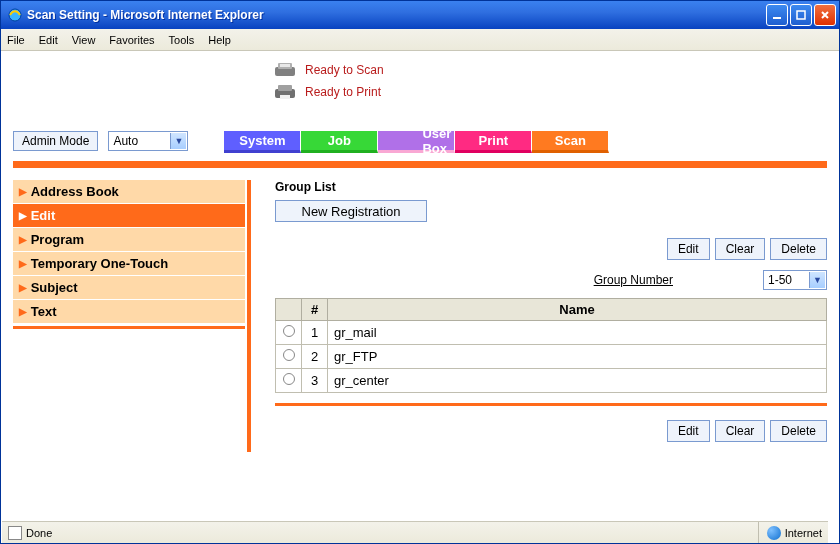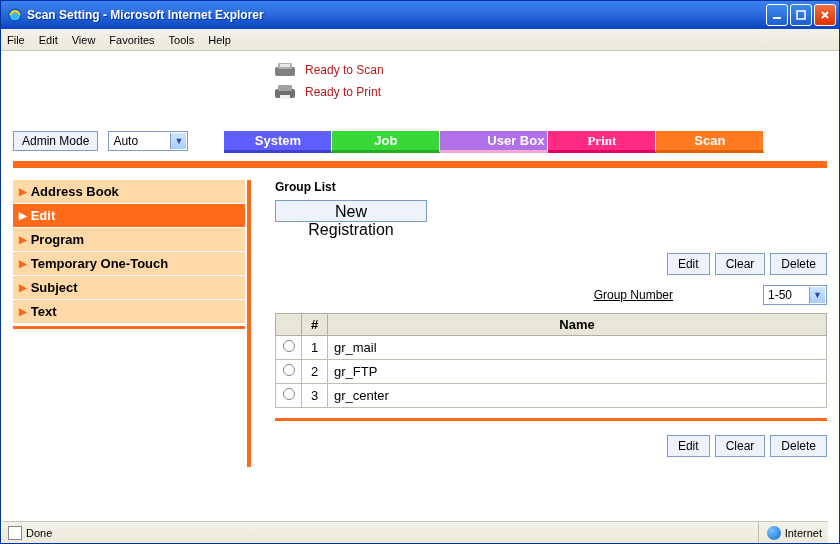--- a/index.html
+++ b/index.html
@@ -67,48 +67,48 @@
     height:20px;
     width:80px;
     display:flex;align-items:center;
     padding-left:4px;
     position:relative;
     background:#fff;
   }
   .combo .arrow{position:absolute;right:1px;top:1px;bottom:1px;width:16px;background:linear-gradient(to bottom,#cfe5ff,#a7ceff);border-left:1px solid #7a9ad0;display:flex;align-items:center;justify-content:center;color:#2a4aa0;font-size:9px;}
   .tab-strip { margin-left:36px; display:flex; }
   .tab {
-    width:108px; height:22px; display:flex;align-items:center;justify-content:center;
+    width:77px; height:22px; display:flex;align-items:center;justify-content:center;
     color:#fff; font-weight:bold; font-size:13px; border-right:1px solid #fff;
   }
   .tab.system{background:#5f5fff;border-bottom:3px solid #4040d0;}
   .tab.job{background:#37d837;border-bottom:3px solid #20b020;}
   .tab.userbox{background:#b070e8;border-bottom:3px solid #f9a8d4;padding-left:44px;}
-  .tab.print{background:#ff2a82;border-bottom:3px solid #e00060;font-family:Liberation Serif, serif;}
+  .tab.print{background:#ff2a82;border-bottom:3px solid #e00060;}
   .tab.scan{background:#ff7a20;border-bottom:3px solid #e06000;}
   .orange-sep{height:7px;background:#ff6a1a;margin:8px 0 12px 0;}
   .body-cols{display:flex;}
   .side{width:238px;border-right:4px solid #ff6a1a;padding-right:2px;}
   .side-item{
     background:#ffd9a8;
     border-bottom:1px solid #fff;
     height:24px;
     display:flex; align-items:center;
     font-size:13px; font-weight:bold; color:#000;
     padding-left:6px;
   }
   .side-item.active{background:#ff6a1a;color:#fff;}
   .side-item .tri{color:#ff6a1a;margin-right:4px;font-size:10px;}
   .side-item.active .tri{color:#fff;}
   .side-bottom{height:3px;background:#ff6a1a;margin-top:2px;}
   .main{flex:1;padding-left:24px;}
   .sec-title{font-weight:bold;font-size:12px;margin-bottom:6px;}
   .newreg{
     border:1px solid #7a9ad0;background:#eef3fb;
-    font-size:16px;padding:2px 18px;height:22px; width:152px; text-align:center;
+    font-size:13px;padding:2px 18px;height:22px; width:152px; text-align:center;
   }
   .btn-row{display:flex;justify-content:flex-end;margin-top:16px;margin-bottom:10px;gap:5px;}
   .btn-row.bottom{margin-top:14px;}
   .ac-btn{border:1px solid #7a9ad0;background:#eef3fb;font-size:12px;padding:1px 10px;height:22px;}
   .gn-row{display:flex;align-items:center;justify-content:flex-end;font-size:12px;margin-bottom:8px;}
   .gn-row .lbl{margin-right:90px;text-decoration:underline;}
   .gn-row .sel{border:1px solid #7a9ad0;height:20px;width:64px;padding-left:4px;display:flex;align-items:center;position:relative;background:#fff;}
   .gn-row .sel .arrow{position:absolute;right:1px;top:1px;bottom:1px;width:16px;background:linear-gradient(to bottom,#cfe5ff,#a7ceff);border-left:1px solid #7a9ad0;display:flex;align-items:center;justify-content:center;color:#2a4aa0;font-size:9px;}
   table.group{width:100%;border-collapse:collapse;font-size:13px;}
   table.group th{background:#e8e6d8;border:1px solid #b0aea0;font-weight:bold;height:22px;}

